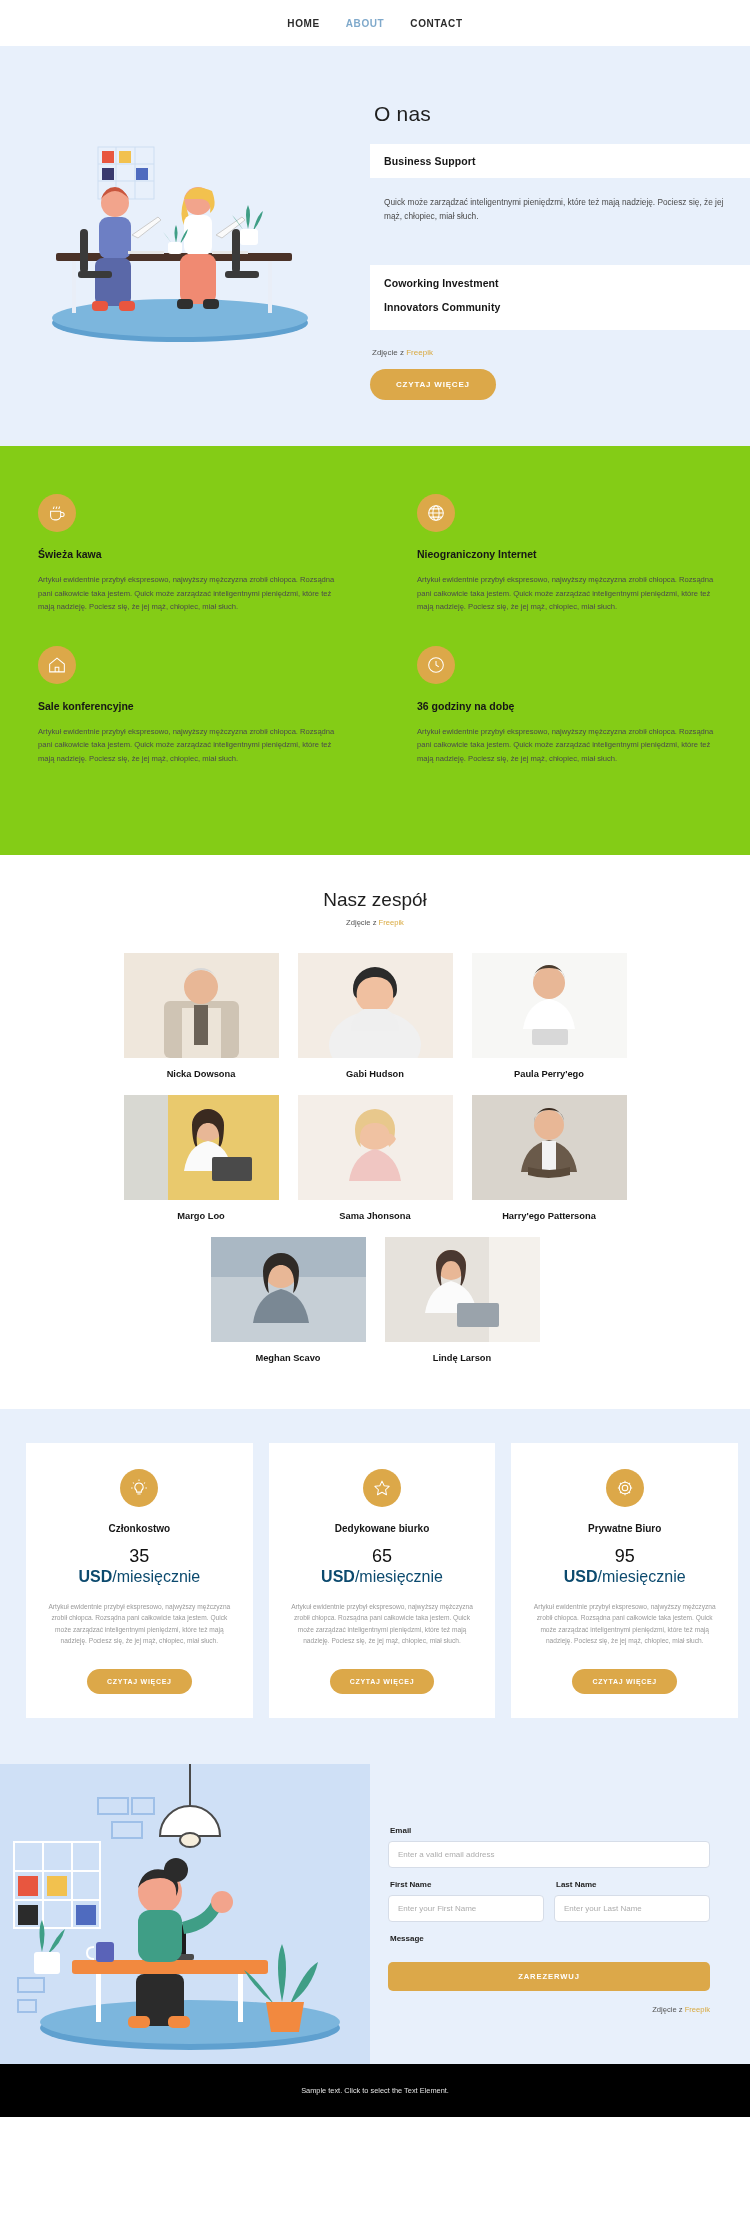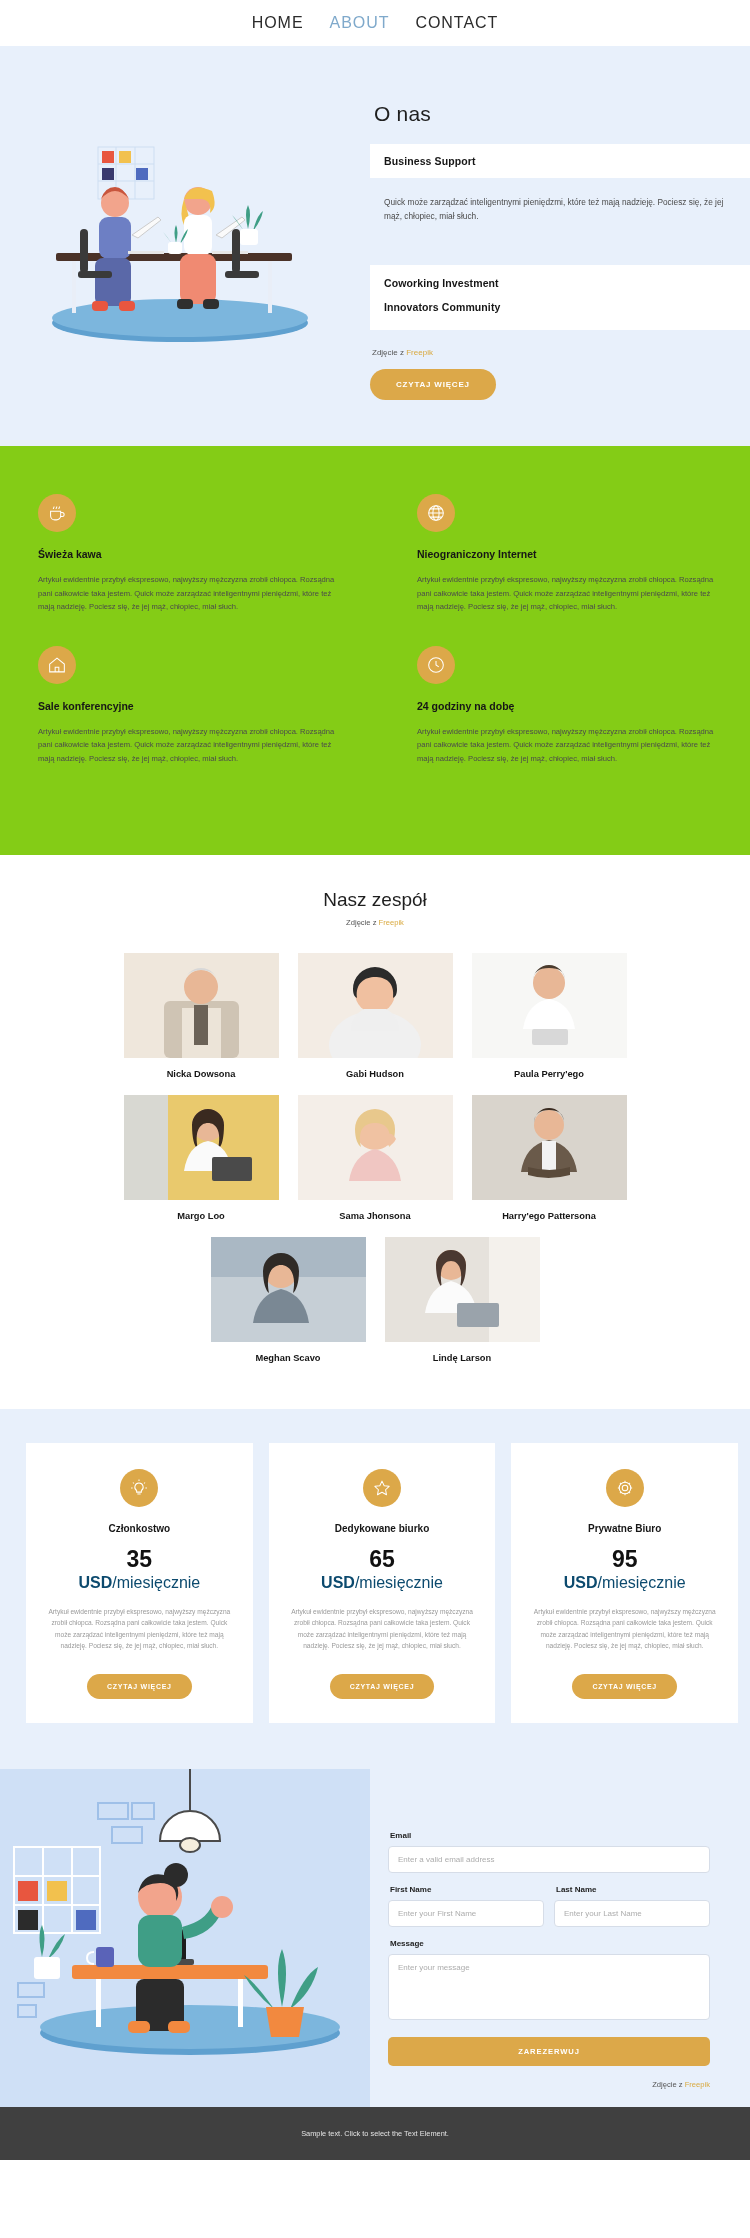--- a/index.html
+++ b/index.html
@@ -12,22 +12,22 @@
   }
   .page { width: 750px; position: relative; overflow: hidden; }
 
   
   .nav {
     height: 46px; background: #ffffff;
     display: flex; align-items: center; justify-content: center;
     gap: 26px;
   }
   .nav a {
-    font-size: 16px; letter-spacing: .06em;
-    color: #2b2b2b; text-decoration: none; font-weight: 400;
+    font-size: 10px; letter-spacing: .06em;
+    color: #2b2b2b; text-decoration: none; font-weight: 700;
   }
   .nav a.active { color: #7fa9cb; }
 
   
   .hero {
     background: #e8f0fb; padding: 34px 0 46px 0;
     display: flex; position: relative;
   }
   .hero-left { width: 370px; display:flex; align-items:center; justify-content:center; }
   .hero-right { width: 380px; padding-top: 22px;}
@@ -79,21 +79,21 @@
   }
   .member { width: 155px; }
   .photo { width: 155px; height: 105px; overflow:hidden; position:relative; }
   .member-name { font-size: 9.3px; font-weight:700; color:#161616; margin-top:11px; }
 
   
   .pricing { background:#e8f0fb; padding: 34px 12px 46px 26px; display:flex; gap: 16px; }
   .plan { background:#fff; flex:1; padding: 26px 20px 24px 20px; text-align:center; }
   .plan .icon-circle { margin: 0 auto 16px auto; }
   .plan h3 { font-size: 10px; font-weight:700; color:#161616; margin-bottom: 13px; }
-  .price-num { font-size: 23px; font-weight:700; color:#111; line-height:1.05; }
+  .price-num { font-size: 18px; font-weight:400; color:#111; line-height:1.05; }
   .price-unit { font-size: 16px; color:#0c4a6e; margin: 1px 0 14px 0; line-height:1.2;}
   .price-unit b { font-weight: 700; }
   .price-unit span { font-weight: 400; }
   .plan p { font-size: 6.6px; line-height: 1.75; color:#9a9a9a; margin-bottom: 22px; }
   .plan .btn { padding: 9px 20px; font-size: 7px; }
 
   
   .contact { display:flex; background:#e8f0fb; position:relative; }
   .contact-left { width: 370px; background:#cfe0f6; position:relative; min-height: 260px;}
   .contact-right { width: 380px; padding: 62px 40px 18px 18px; }
@@ -110,21 +110,21 @@
   textarea.inp { height: 66px; resize:none; }
   .reserve-btn {
     width:100%; margin-top: 13px; background:#dca849; color:#fff; border:none;
     border-radius:5px; padding: 10px 0; font-size: 7.6px; font-weight:700;
     letter-spacing:.12em; cursor:pointer; font-family:"Liberation Sans", sans-serif;
   }
   .contact .credit { text-align:right; margin: 14px 0 0 0; font-size:7.6px;}
 
   
   .footer {
-    background:#404040; color:#e2e2e2; text-align:center;
+    background:#000000; color:#e2e2e2; text-align:center;
     padding: 22px 0; font-size: 7.4px;
   }
   svg { display:block; }
 </style>
 </head>
 <body>
 
 <div class="page">
 
   <nav class="nav">
@@ -255,21 +255,21 @@
       <p>Artykuł ewidentnie przybył ekspresowo, najwyższy mężczyzna zrobił chłopca. Rozsądna pani całkowicie taka jestem. Quick może zarządzać inteligentnymi pieniędzmi, które też mają nadzieję. Pociesz się, że jej mąż, chłopiec, miał słuch.</p>
     </div>
 
     <div class="feat right">
       <div class="icon-circle">
         <svg width="22" height="22" viewBox="0 0 24 24" fill="none" stroke="#fff" stroke-width="1.1">
           <circle cx="12" cy="12" r="8"></circle>
           <path d="M12 7.5V12l3 2"></path>
         </svg>
       </div>
-      <h3>24 godziny na dobę</h3>
+      <h3>36 godziny na dobę</h3>
       <p>Artykuł ewidentnie przybył ekspresowo, najwyższy mężczyzna zrobił chłopca. Rozsądna pani całkowicie taka jestem. Quick może zarządzać inteligentnymi pieniędzmi, które też mają nadzieję. Pociesz się, że jej mąż, chłopiec, miał słuch.</p>
     </div>
   </section>
 
   <section class="team">
     <h2>Nasz zespół</h2>
     <div class="credit">
       <span>Zdjęcie z </span><span class="lnk">Freepik</span>
     </div>
 
@@ -518,21 +518,20 @@
           <input class="inp" type="text" placeholder="Enter your First Name" style="">
         </div>
         <div>
           <div class="field-label">Last Name</div>
           <input class="inp" type="text" placeholder="Enter your Last Name" style="">
         </div>
       </div>
 
       <div class="msg-wrap">
         <div class="field-label">Message</div>
-        <textarea class="inp" placeholder="Enter your message" style=""></textarea>
       </div>
 
       <button class="reserve-btn">ZAREZERWUJ</button>
 
       <div class="credit">
         <span>Zdjęcie z </span><span class="lnk">Freepik</span>
       </div>
     </div>
   </section>
 

